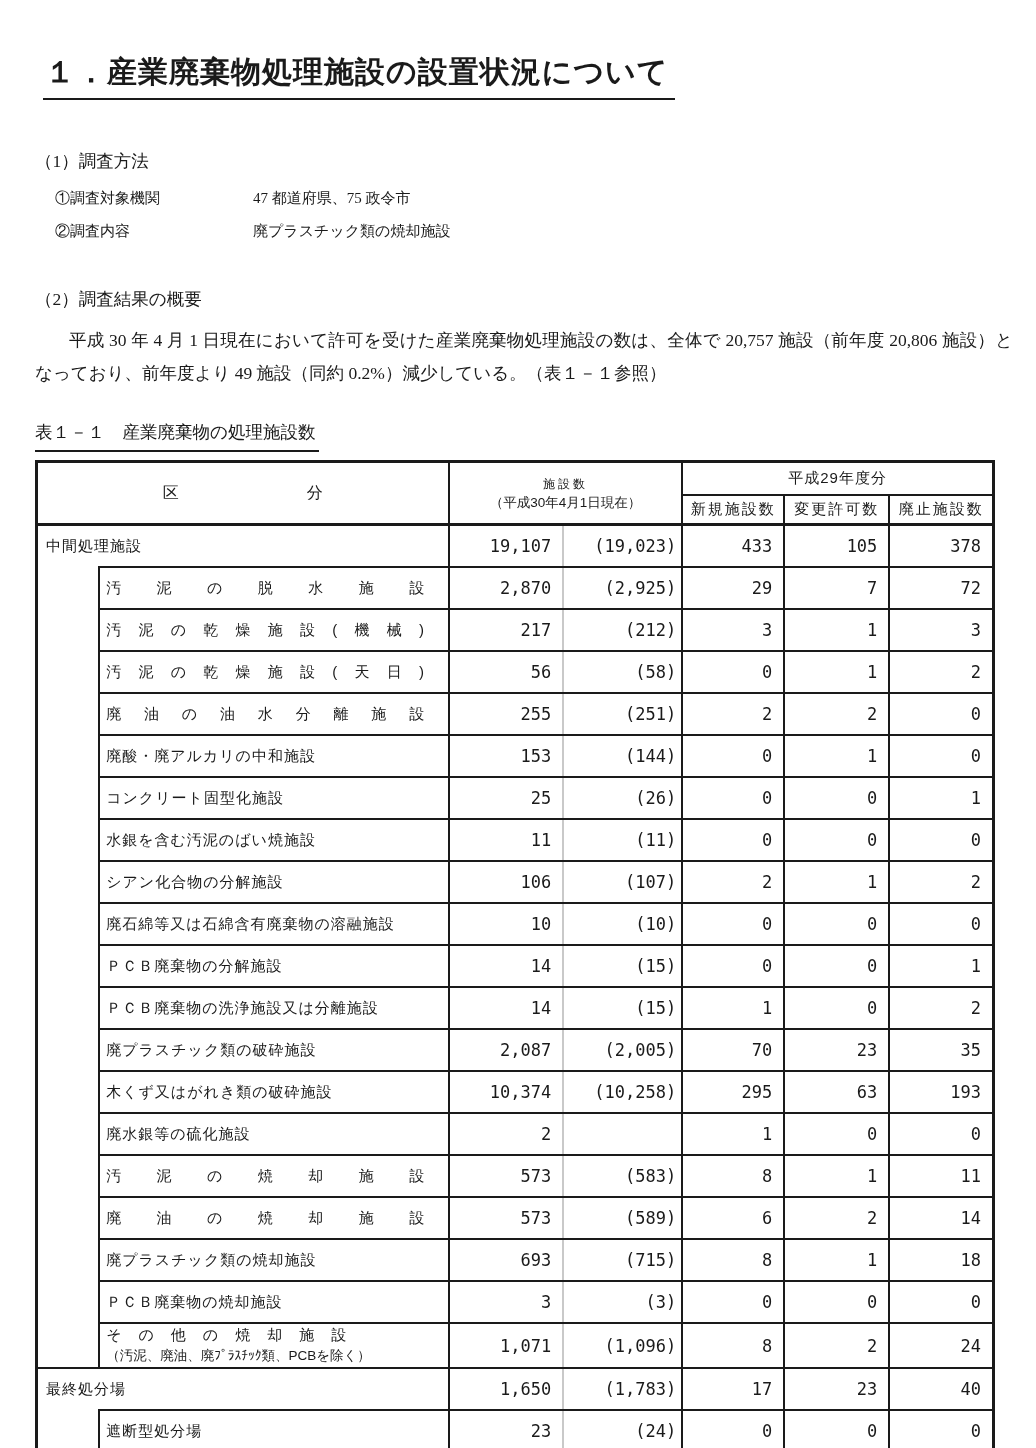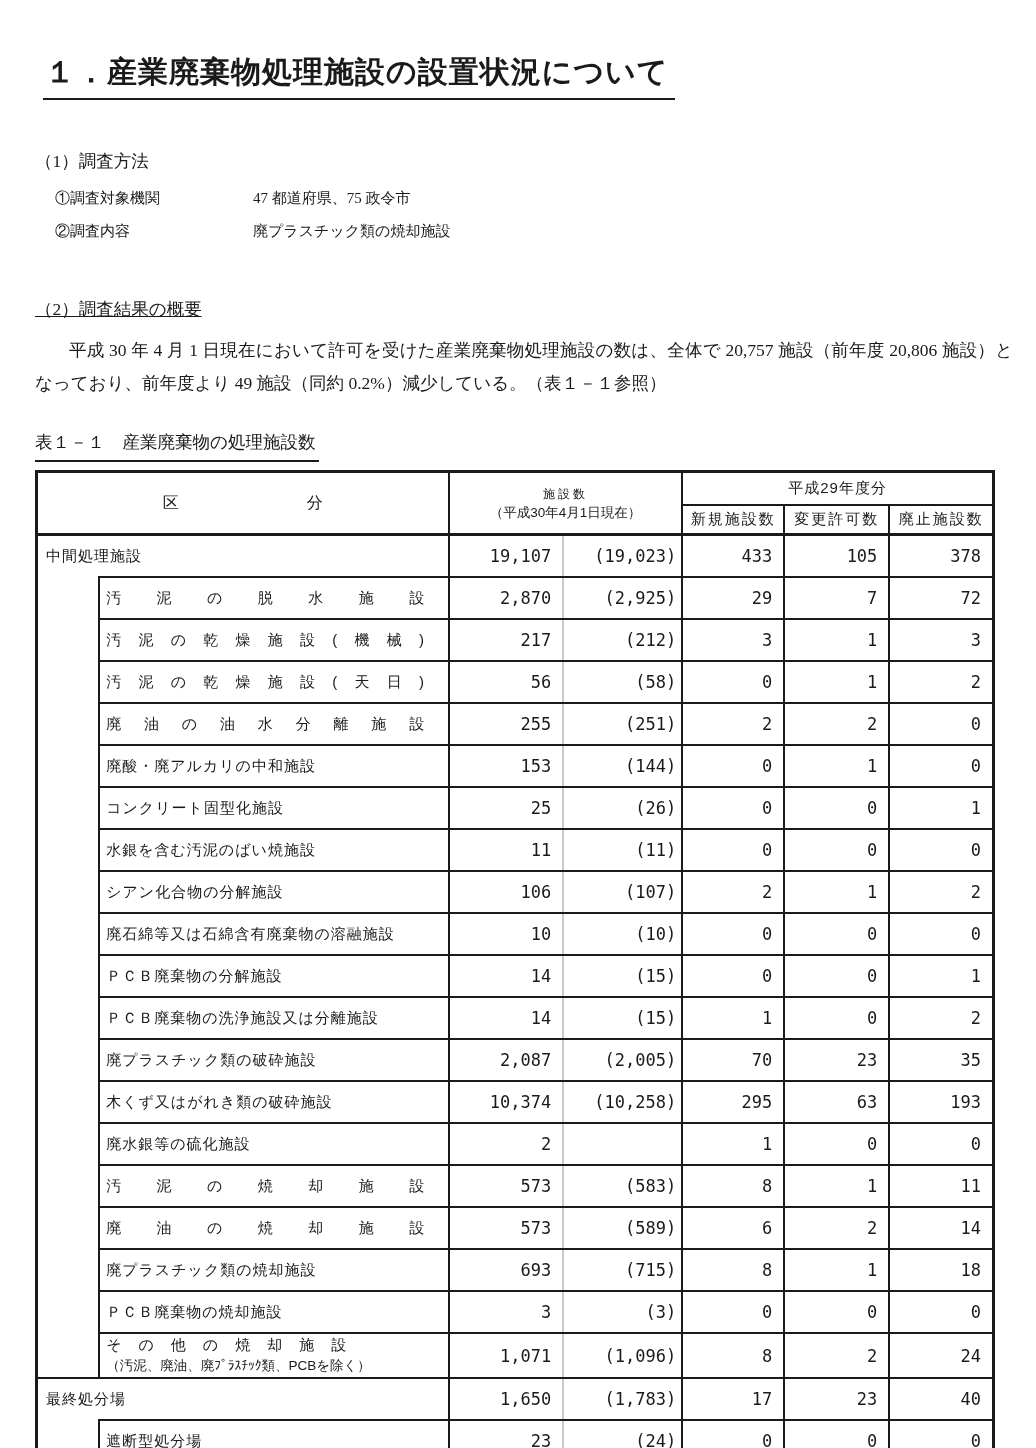--- a/index.html
+++ b/index.html
@@ -11,21 +11,21 @@
   .page{padding:44px 40px 0 35px;}
 
   
   .doc-title{
     display:inline-block;
     font-size:30px;font-weight:bold;letter-spacing:1px;
     margin:8px;padding:0 6px 5px 2px;
     border-bottom:2.5px solid #1a1a1a;
   }
   .sec-heading{font-size:17.5px;margin-top:40px;line-height:26px;}
-  .sec-heading.second{margin-top:48px;text-decoration:underline;}
+  .sec-heading.second{margin-top:38px;}
   .kv-block{margin-top:8px;padding-left:20px;}
   .kv-row{display:flex;line-height:33px;font-size:15px;}
   .kv-row .k{width:198px;}
   .summary-body{
     margin:12px 0 0 0;width:978px;
     font-size:17.5px;line-height:33px;
     text-indent:34px;text-align:justify;
   }
   .table-caption{
     display:inline-block;margin-top:30px;

